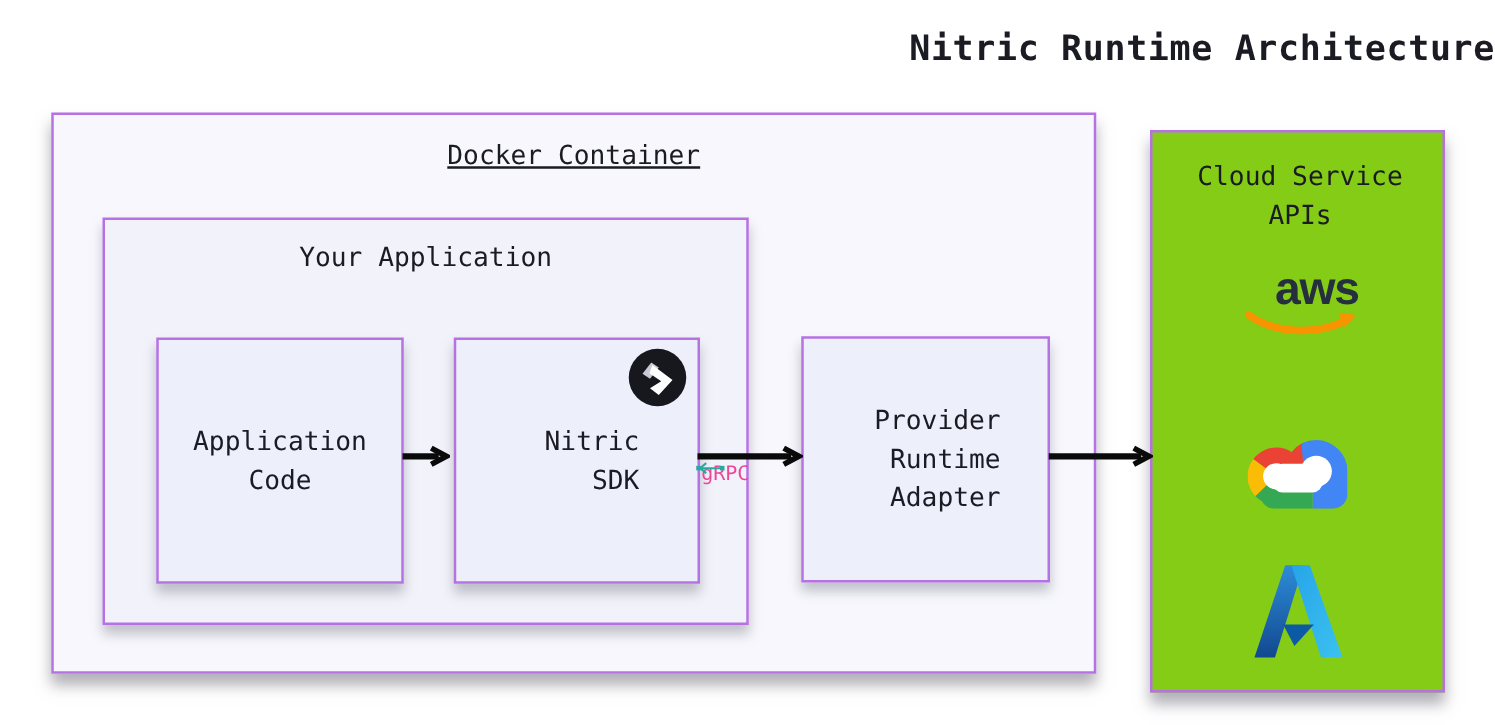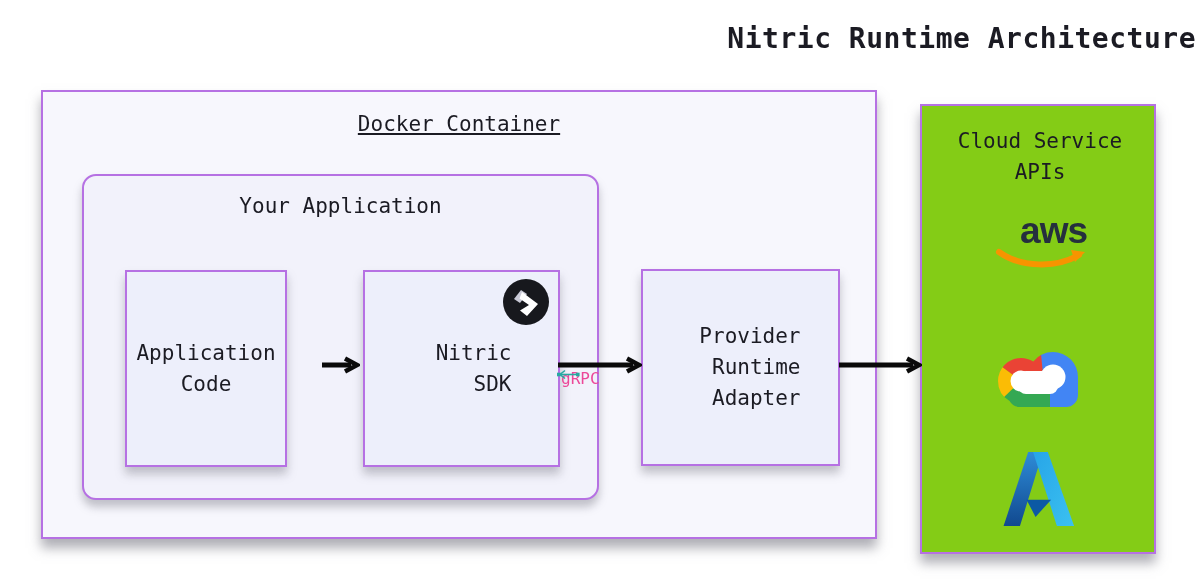--- a/index.html
+++ b/index.html
@@ -12,27 +12,27 @@
     position:absolute;top:22px;left:0;width:100%;text-align:right;
     font-size:28px;font-weight:600;letter-spacing:.5px;
   }
   .pbox{
     position:absolute;border:2px solid #b671e3;box-sizing:border-box;
   }
   .shadow-lg{box-shadow:0 9px 11px rgba(110,110,122,.55);}
   .shadow-sm{box-shadow:0 7px 9px rgba(110,110,122,.40);}
   .docker{left:41px;top:90px;width:836px;height:449px;background:#f7f7fd;}
   .docker-label{position:absolute;top:20px;left:0;width:100%;text-align:center;font-size:21px;font-weight:500;text-decoration:underline;}
-  .yourapp{left:39px;top:82px;width:517px;height:326px;background:#f2f2fb;border-radius:14px;}
+  .yourapp{left:39px;top:82px;width:517px;height:326px;background:#f2f2fb;}
   .yourapp-label{position:absolute;top:18px;left:0;width:100%;text-align:center;font-size:21px;font-weight:500;}
   .inner{
     background:#edeffb;display:flex;align-items:center;justify-content:center;
     font-size:21px;font-weight:500;text-align:center;line-height:31px;
   }
-  .appcode{left:41px;top:94px;width:162px;height:197px;}
+  .appcode{left:41px;top:94px;width:198px;height:197px;}
   .appcode .lbl{width:150px;}
   .nitricsdk{left:279px;top:94px;width:197px;height:197px;text-align:right;}
   .nitricsdk .lbl{width:100px;}
   .provider{left:598px;top:177px;width:199px;height:197px;text-align:right;}
   .provider .lbl{width:120px;}
   .nitric-logo{position:absolute;top:6px;right:8px;width:48px;height:48px;}
   .cloud{left:920px;top:90px;width:236px;height:450px;background:#84cc16;margin-top:14px;}
   .cloud-label{position:absolute;top:20px;left:18px;width:200px;text-align:center;font-size:21px;font-weight:500;line-height:31px;}
   .logo{position:absolute;left:50%;transform:translateX(-50%);}
   .logo-aws{top:108px;width:98px;height:64px;text-align:right;}

